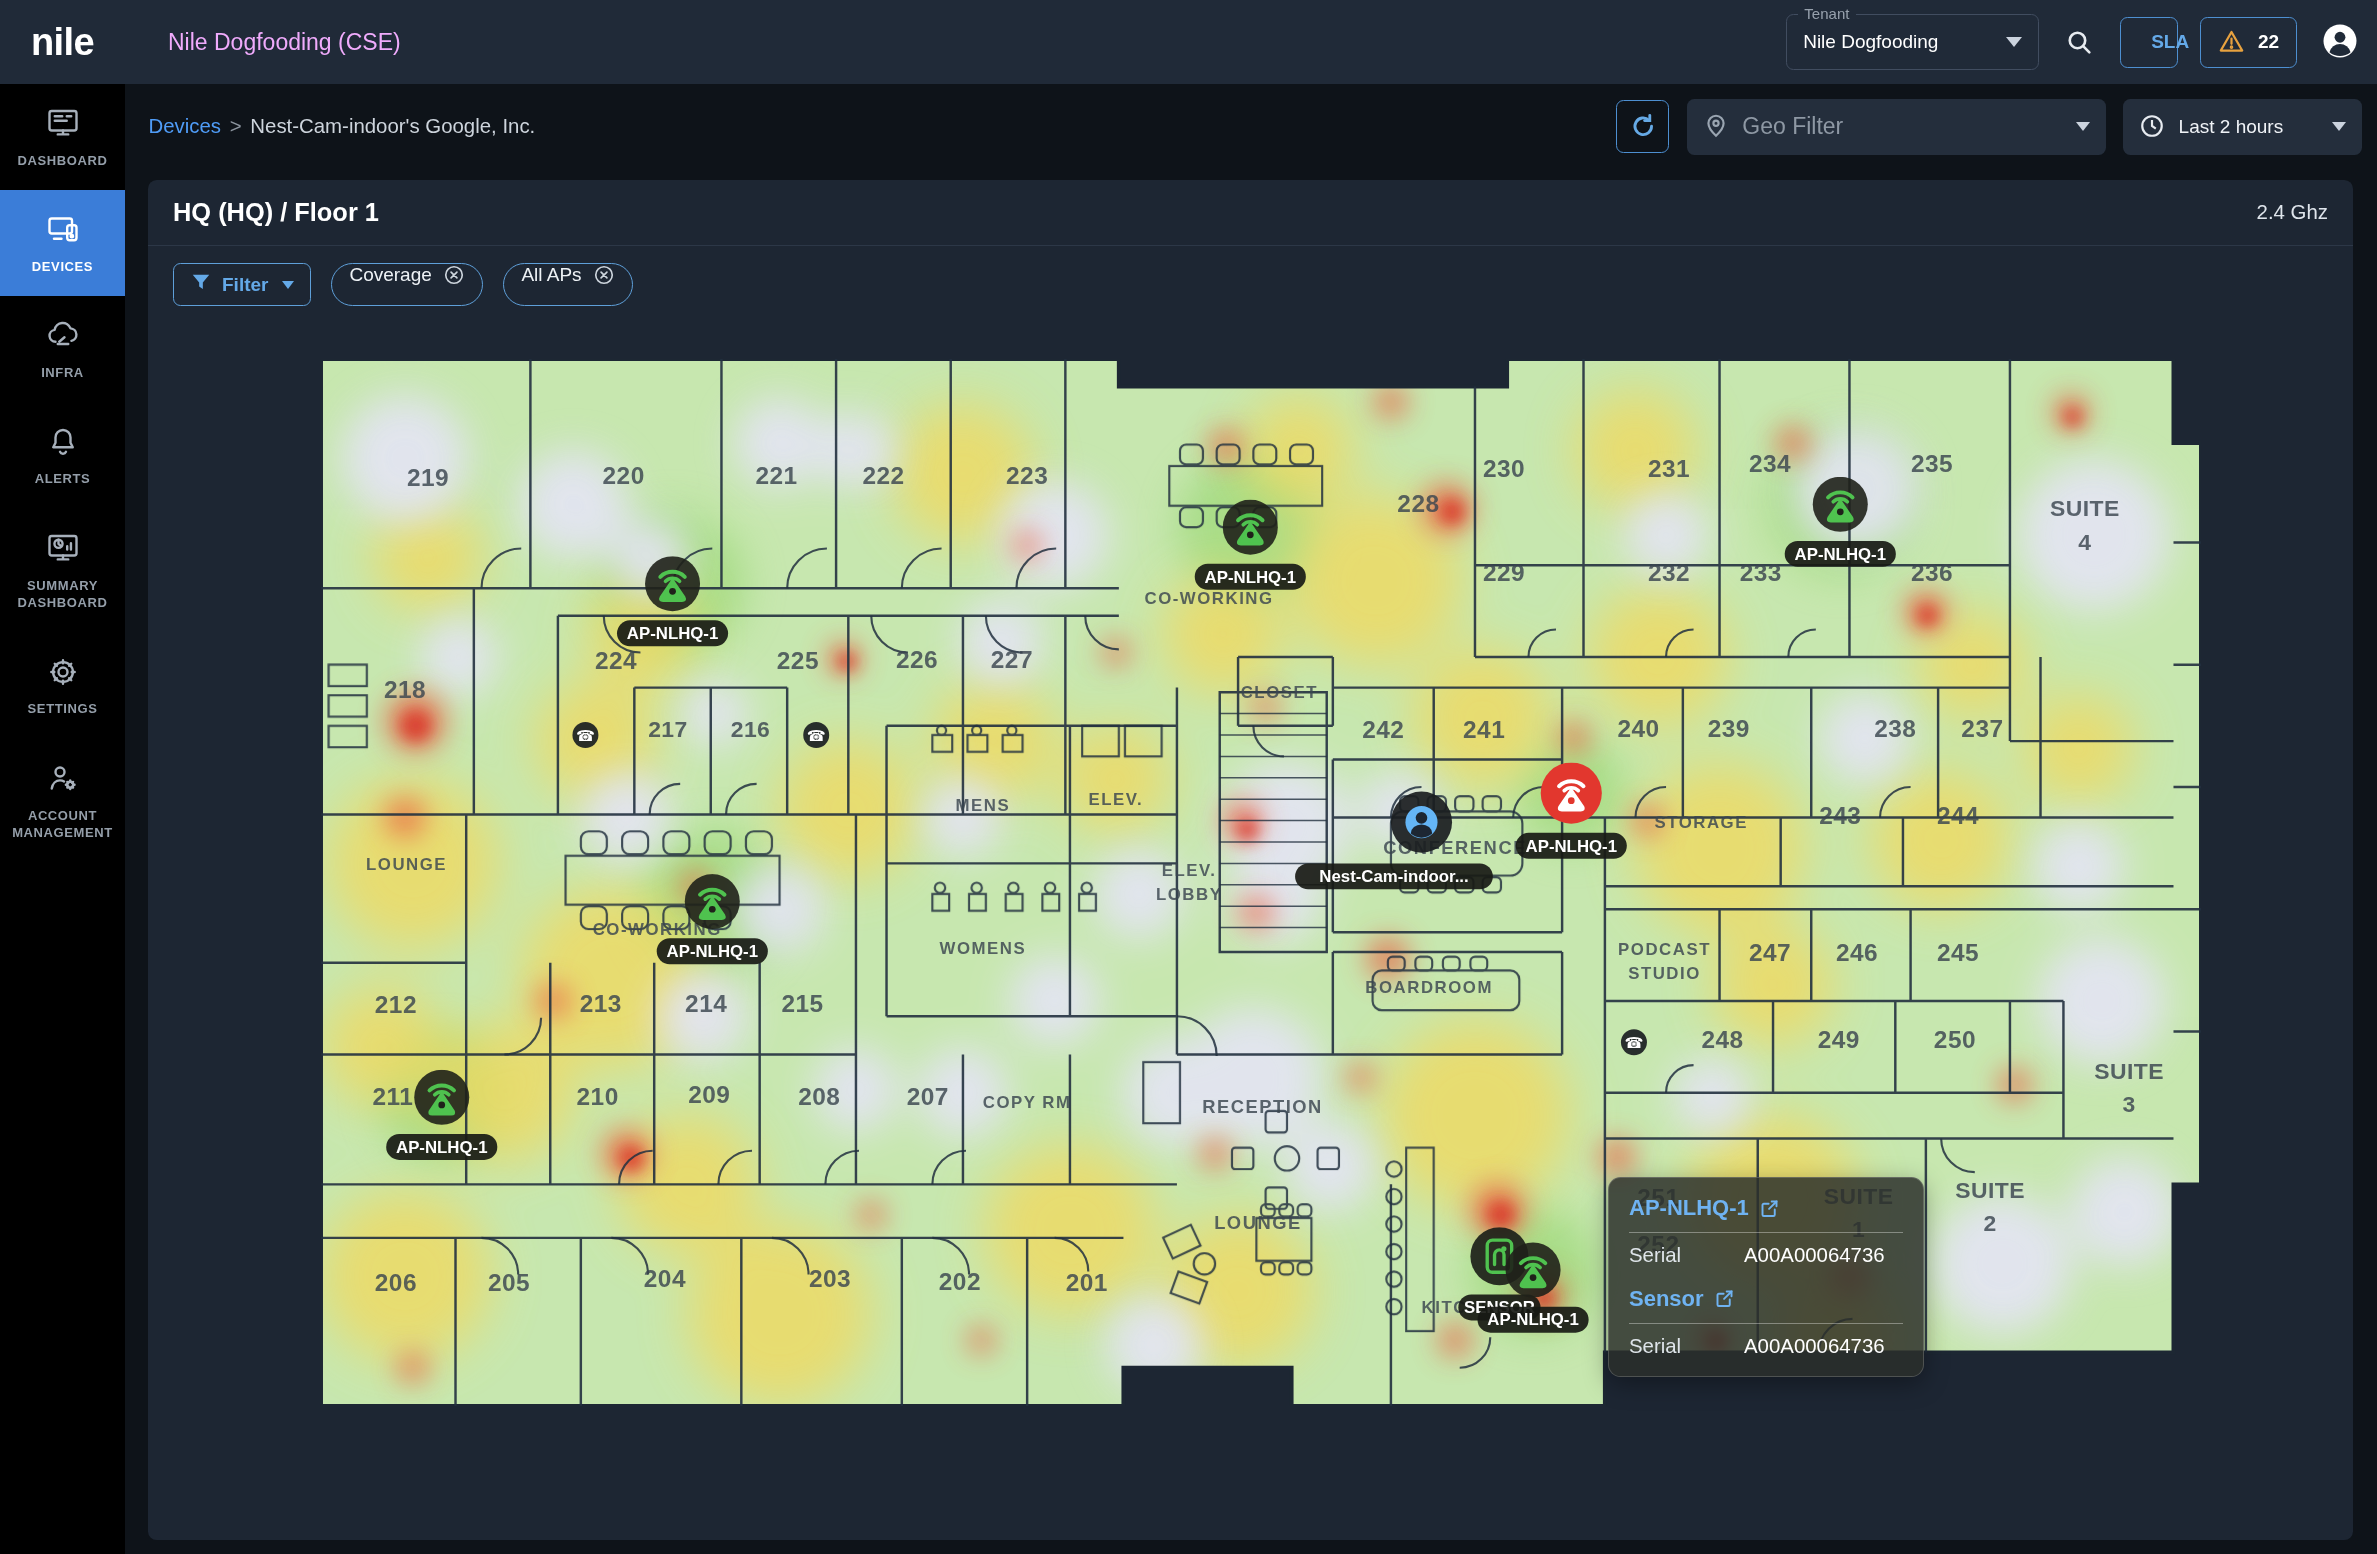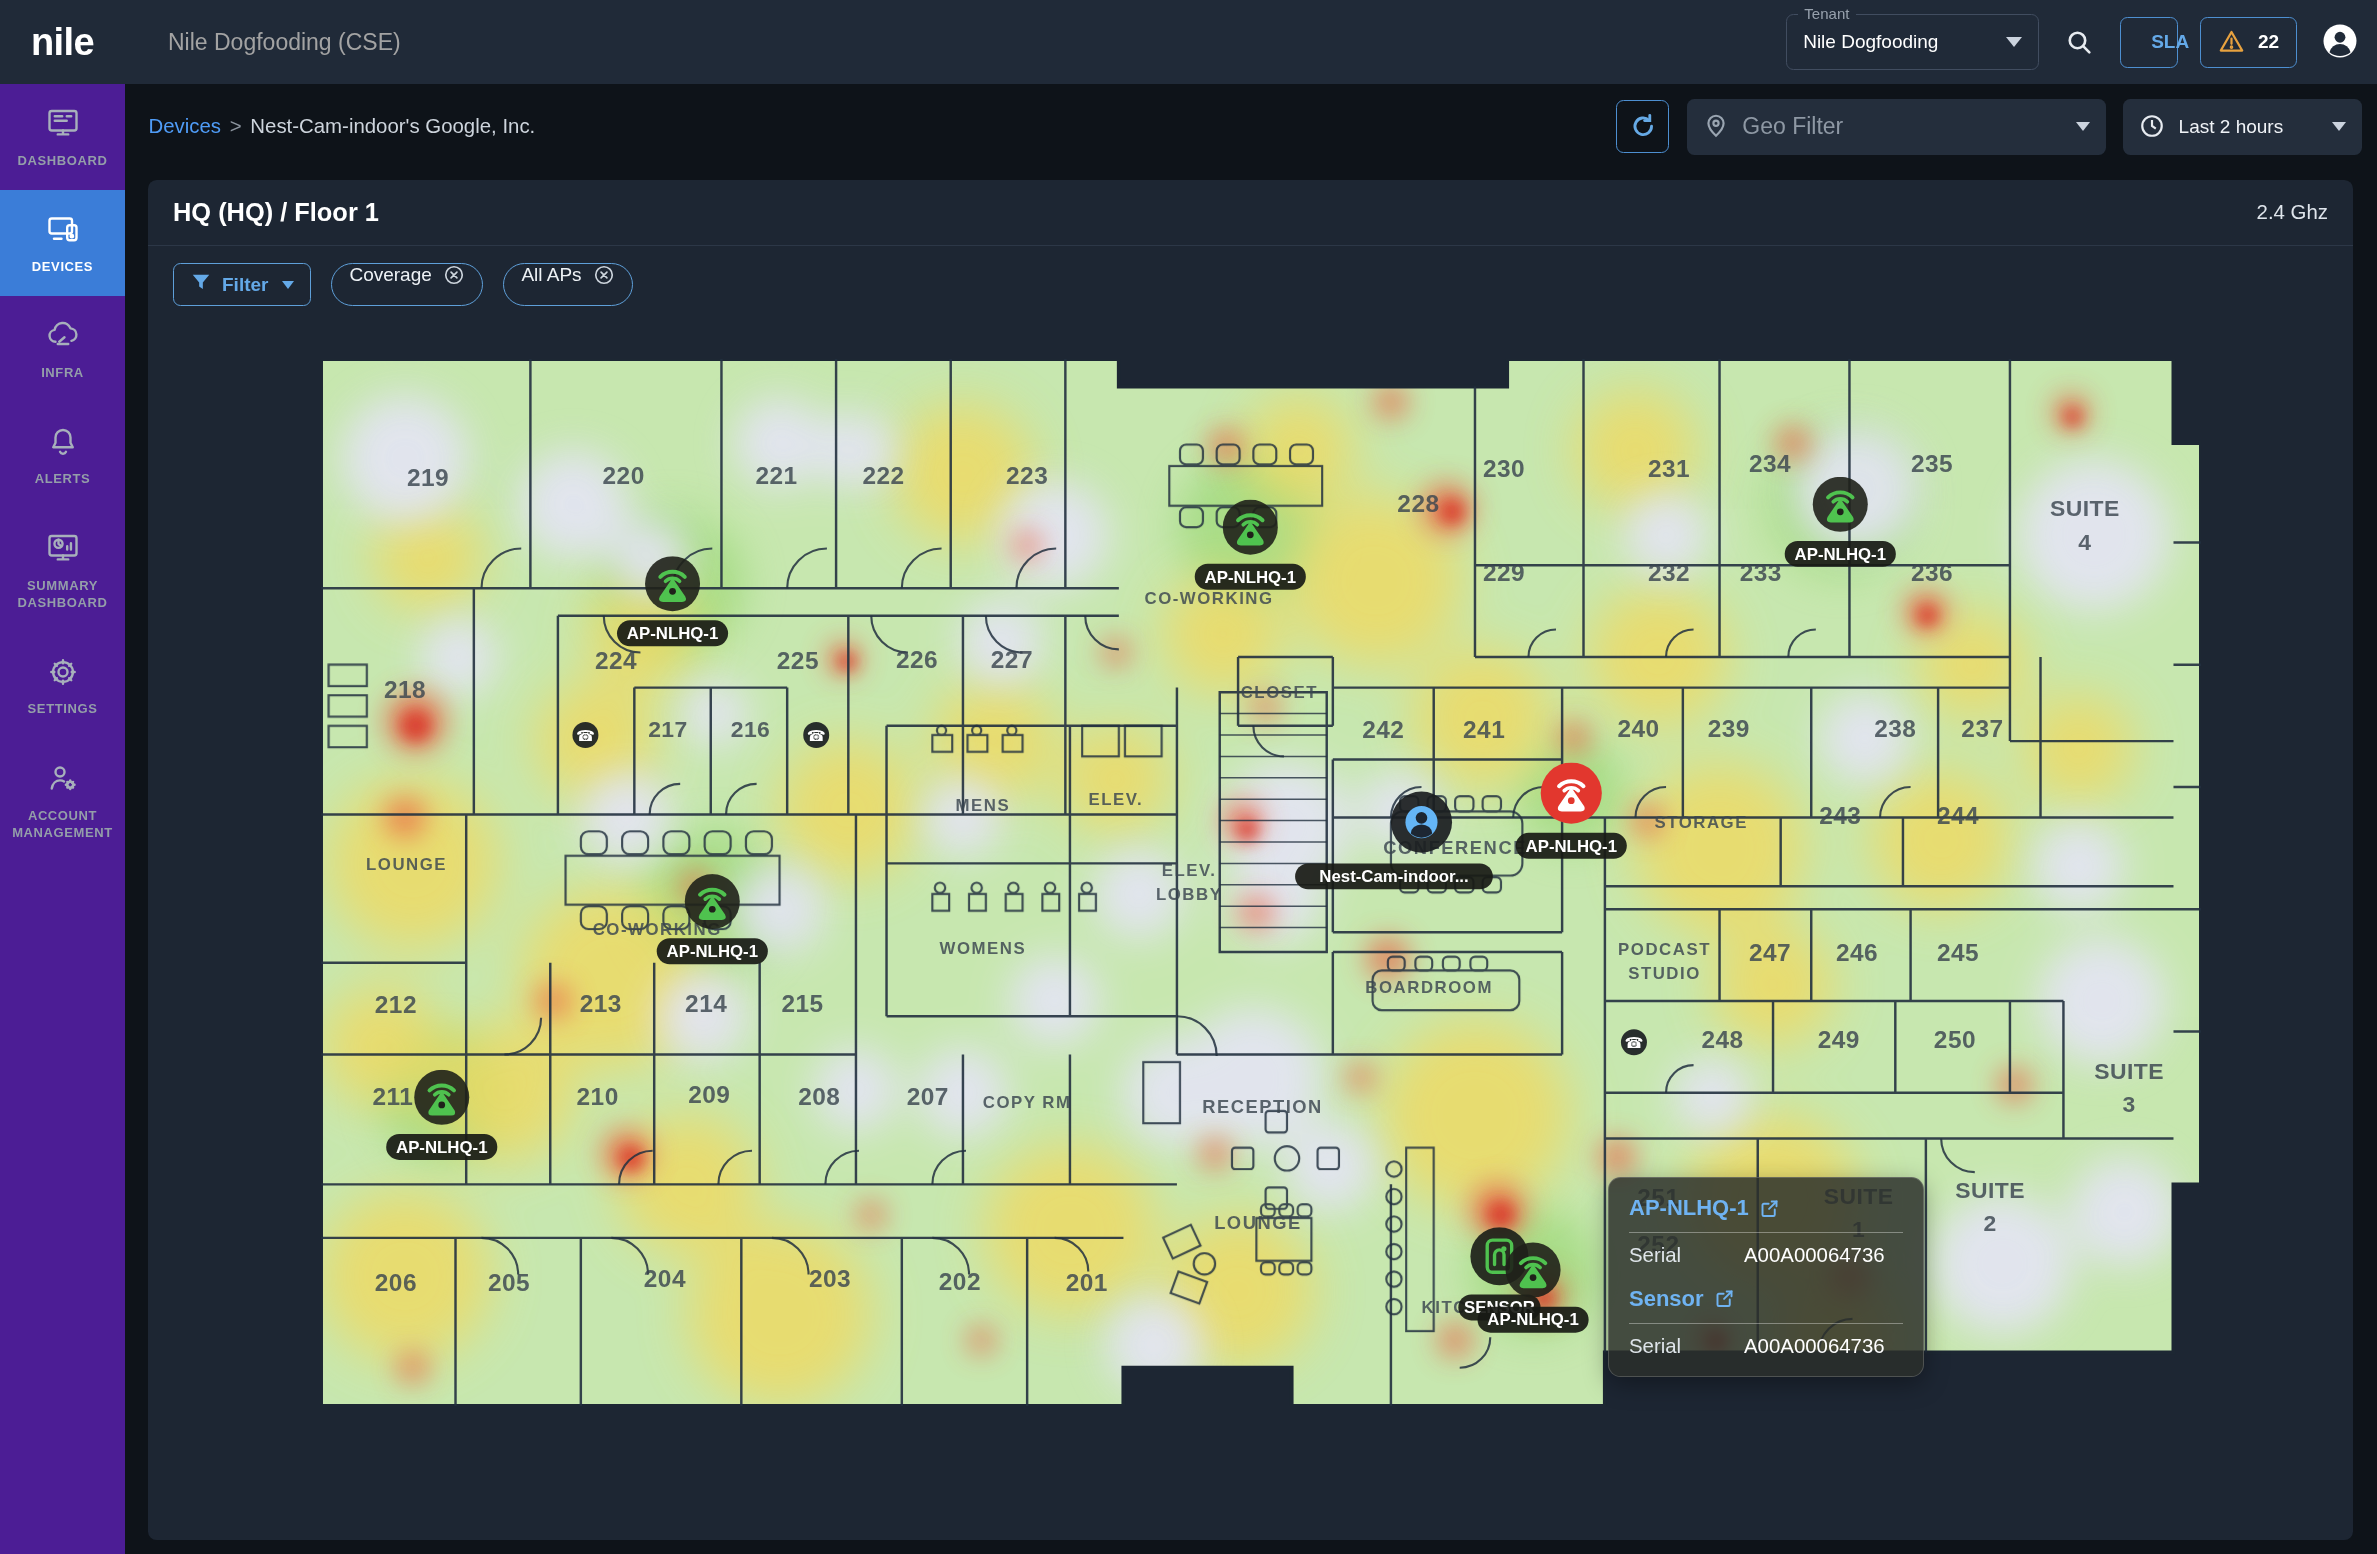--- a/index.html
+++ b/index.html
@@ -2,33 +2,33 @@
 <html style="font-size:10px"><head>
 <meta charset="utf-8">
 <style>
   * { margin:0; padding:0; box-sizing:border-box; }
   html,body { width:2377px; height:1554px; background:#0e1319; font-family:"Liberation Sans", sans-serif; overflow:hidden; }
 
   
   .header { position:absolute; top:0; left:0; width:2377px; height:84px; background:#202a38; display:flex; align-items:center; z-index:30; }
   .logo-area { width:125px; display:flex; justify-content:center; align-items:center; flex-shrink:0; }
   .logo { color:#fff; font-size:38px; font-weight:800; letter-spacing:-0.6px; }
-  .header-title { color:#a3a3a3; font-size:23px; margin-left:43px; font-weight:400; }
+  .header-title { color:#f0abfc; font-size:23px; margin-left:43px; font-weight:400; }
   .tenant-select { margin-left:auto; position:relative; width:253px; height:56px; border:1.2px solid #414d60; border-radius:7.4px; display:flex; align-items:center; padding:16px 16px; cursor:pointer;text-align:right; }
   .tenant-label { position:absolute; top:-10px; left:11px; background:#202a38; padding:0 6.2px; color:#97a1ad; font-size:15px; }
   .tenant-value { color:#fff; font-size:19px; }
   .tenant-caret { margin-left:auto; width:0; height:0; border-left:8px solid transparent; border-right:8px solid transparent; border-top:10px solid #cbd3de; }
   .hicon-btn { margin-left:26px; cursor:pointer; display:flex; align-items:center; }
   .sla-btn { margin-left:26px; width:58px; height:51px; border:1.5px solid #4d8fd1; border-radius:7.4px; color:#64a9e8; font-size:19px; font-weight:700; display:flex; align-items:center; justify-content:center; cursor:pointer;padding-left:43px; }
   .alert-btn { margin-left:22px; height:51px; padding:0 17.3px; border:1.5px solid #4d8fd1; border-radius:7.4px; display:flex; align-items:center; gap:13px; cursor:pointer; }
   .alert-count { color:#fff; font-size:19px; font-weight:700; }
   .avatar { margin:0 18.6px 0 25px; cursor:pointer; }
 
   
-  .sidebar { position:absolute; top:84px; left:0; width:125px; bottom:0; background:#4c1d95; z-index:20; }
+  .sidebar { position:absolute; top:84px; left:0; width:125px; bottom:0; background:#000000; z-index:20; }
   .side-item { display:flex; flex-direction:column; align-items:center; justify-content:center; padding:21px 5px; color:#a7b0bb; cursor:pointer; text-align:center; }
   .side-item .lbl { font-size:13px; letter-spacing:0.6px; margin-top:8.7px; color:#949ea9; line-height:1.35; font-weight:700; }
   .side-item.active { background:#3b7dd8; color:#fff; }
   .side-item.active .lbl { color:#fff; }
 
   
   .toolbar { position:absolute; top:84px; left:125px; right:0; height:85px; background:#0e1319; display:flex; align-items:center; padding:0 15px 0 23.5px; z-index:10; }
   .crumb-link { color:#4f9cf7; font-size:20.4px; cursor:pointer; }
   .crumb-sep { color:#8b949e; font-size:20.4px; margin:0 8.7px; }
   .crumb-cur { color:#cdd4dc; font-size:20.4px; }

